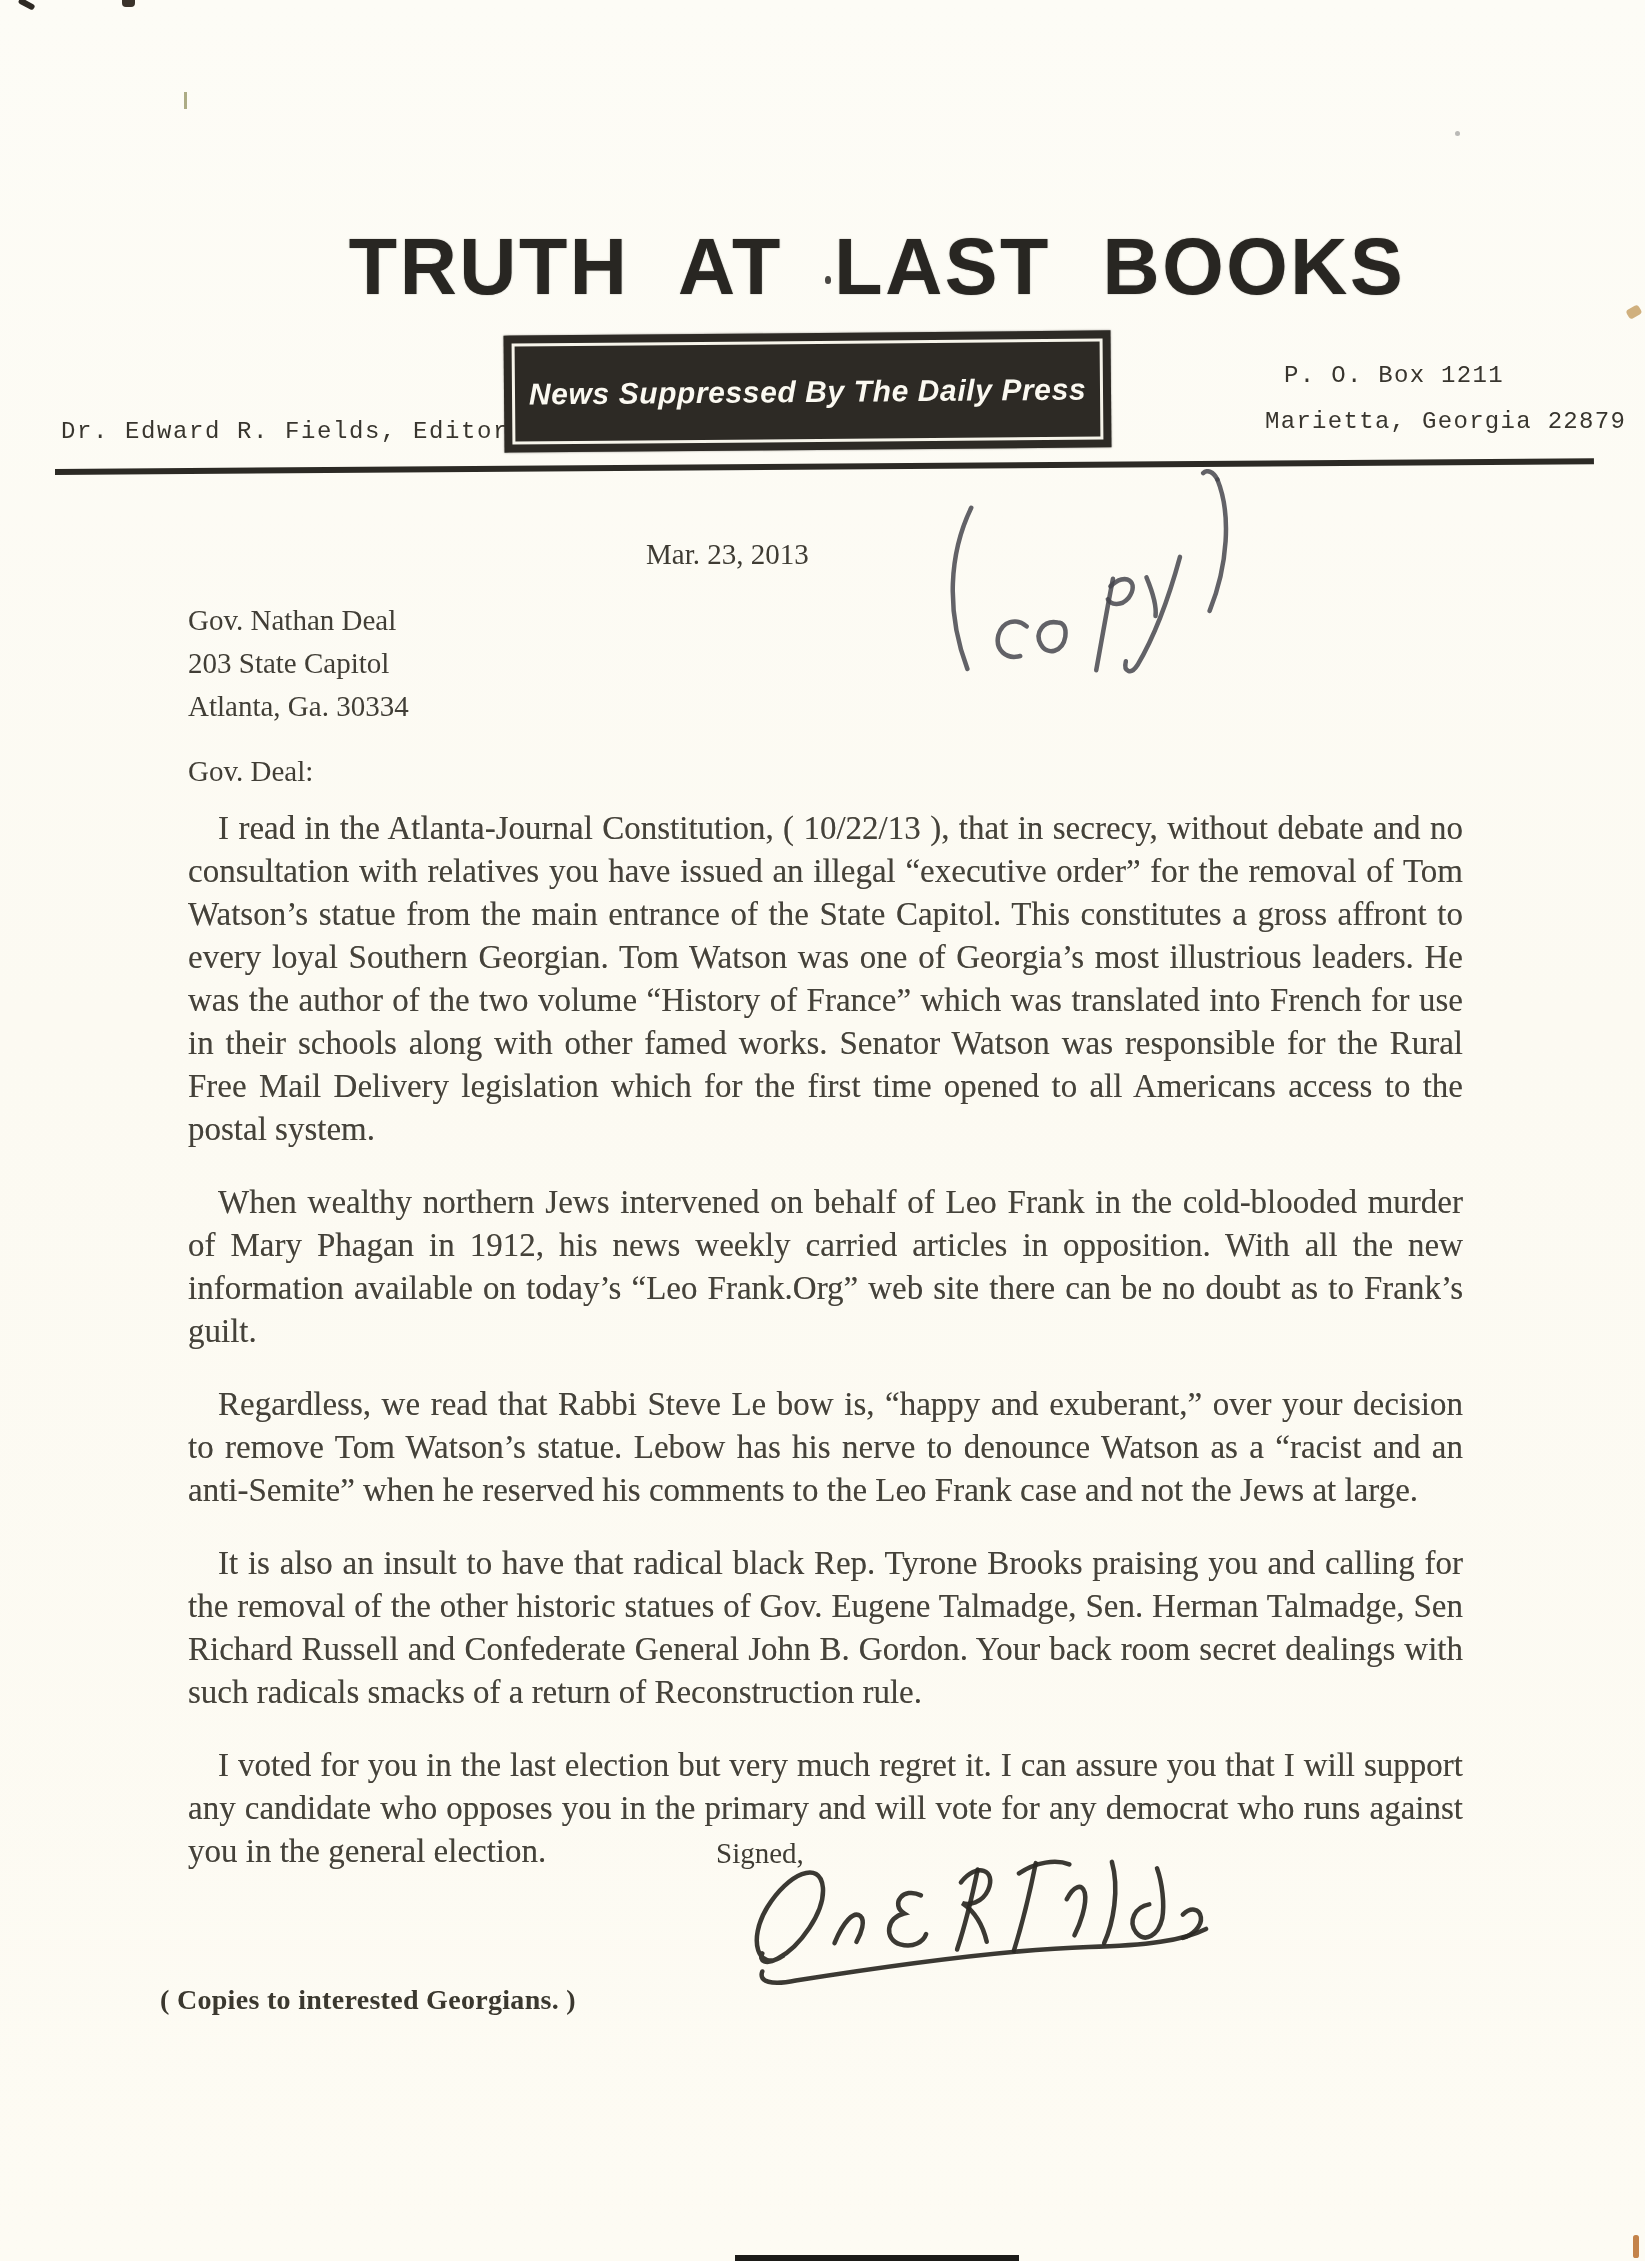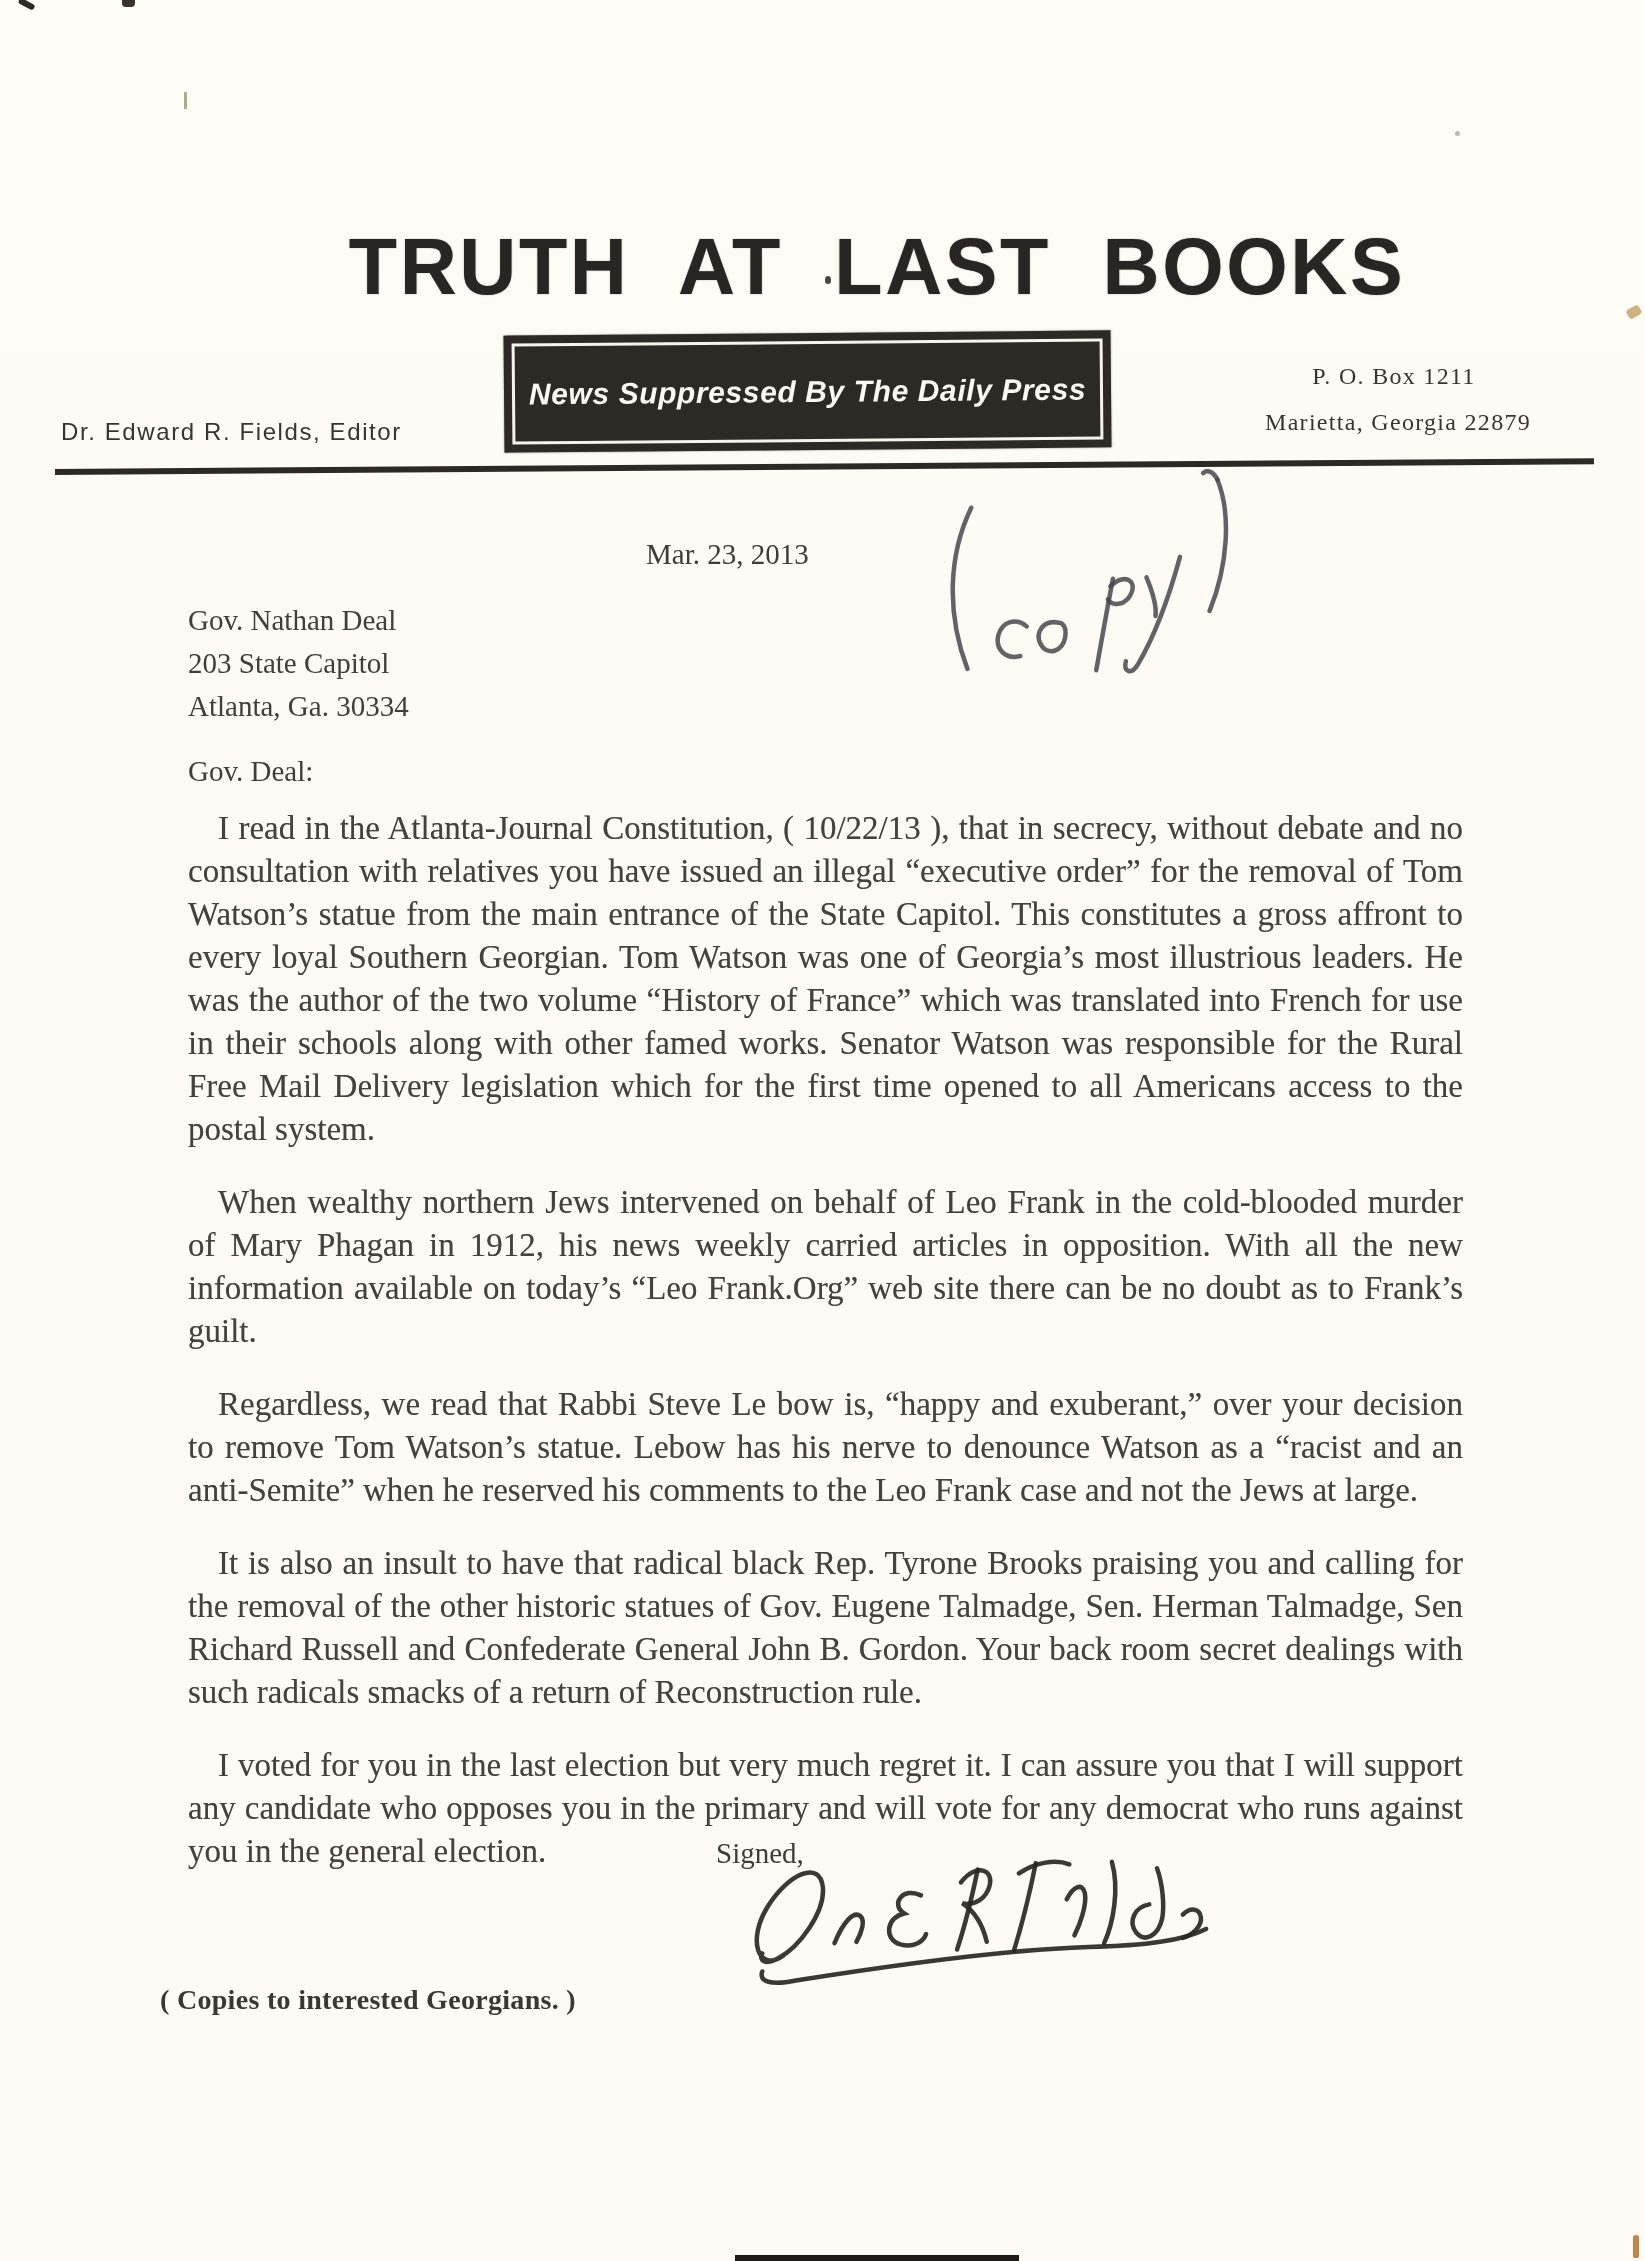--- a/index.html
+++ b/index.html
@@ -27,26 +27,26 @@
     box-shadow:0 0 1.9px rgba(45,42,37,.6);
   }
   .banner-frame{position:absolute;inset:8.4px;border:3.2px solid #f6f4ea;}
   .banner-text{
     position:relative;font-family:"Liberation Sans","DejaVu Sans",sans-serif;
     font-style:italic;font-weight:bold;font-size:30px;color:#fbf9f1;letter-spacing:0.6px;
     white-space:nowrap;
   }
   .editor-line{
     position:absolute;left:61px;top:418px;
-    font-family:Liberation Sans, sans-serif;
+    font-family:Liberation Mono, monospace;
     font-size:24px;letter-spacing:1.6px;color:#38352e;white-space:nowrap;
   }
   .pobox-block{
     position:absolute;left:1265px;top:353px;width:258px;text-align:center;
-    font-family:Liberation Serif, serif;
+    font-family:Liberation Mono, monospace;
     font-size:24px;line-height:46px;letter-spacing:1.3px;color:#38352e;white-space:nowrap;
   }
   .head-rule{
     position:absolute;left:55px;top:469px;width:1539px;height:5.8px;
     background:#2c2a25;transform:rotate(-0.4deg);transform-origin:0 50%;
   }
 
   .date-line{position:absolute;left:646px;top:538px;font-size:29px;color:#3f3c34;}
   .copy-annotation{position:absolute;left:930px;top:469px;width:317px;height:222px;}
   .copy-annotation path{fill:none;stroke:#46464e;stroke-width:7;stroke-linecap:round;opacity:.85;}

